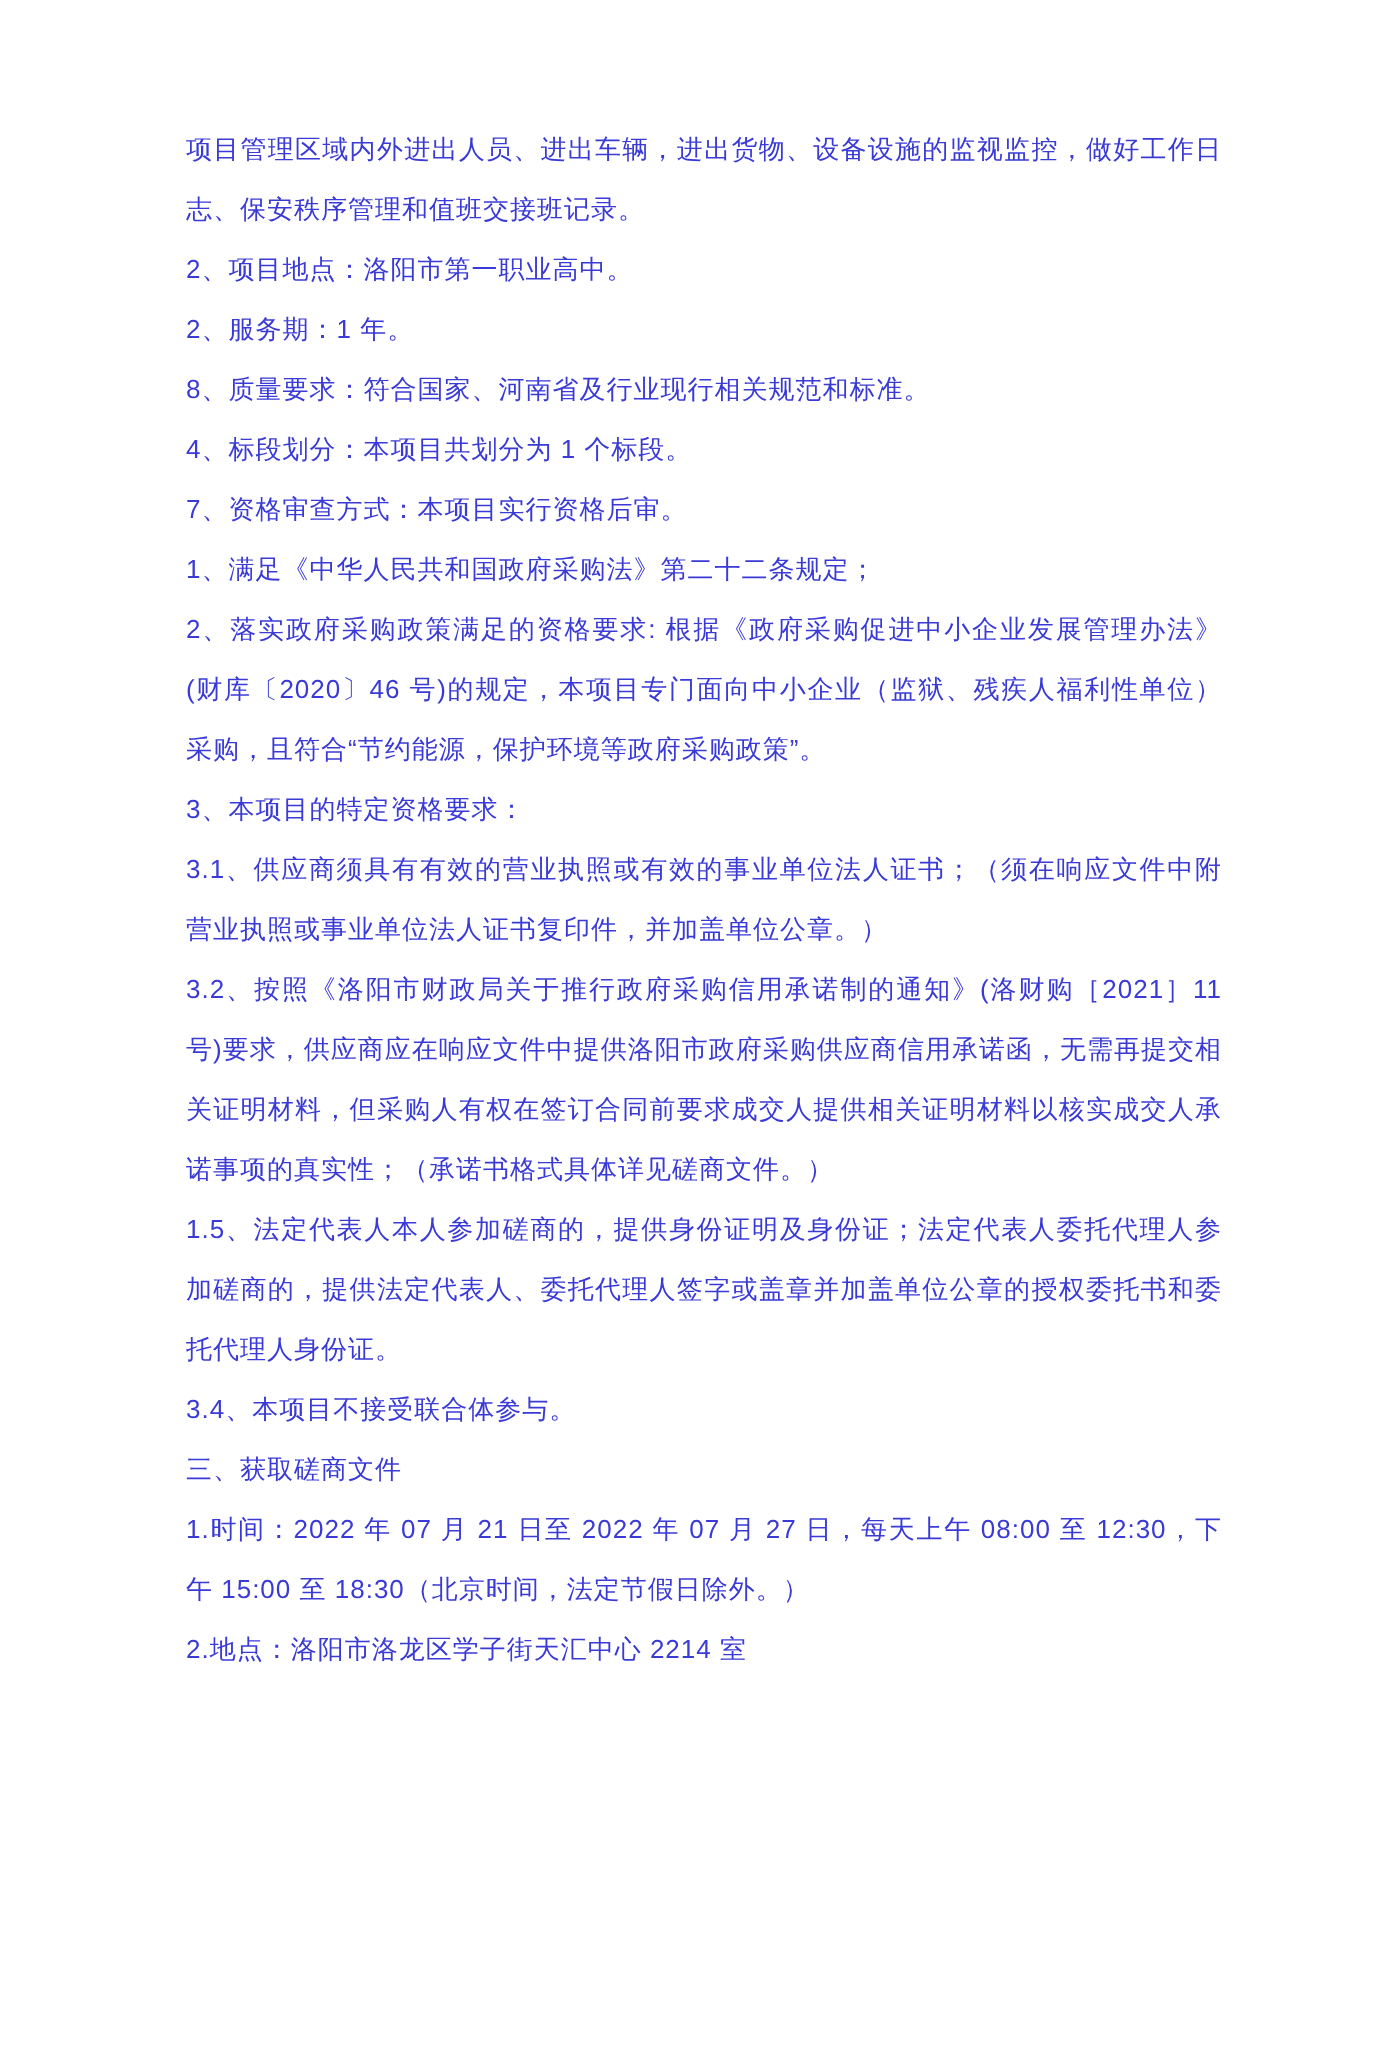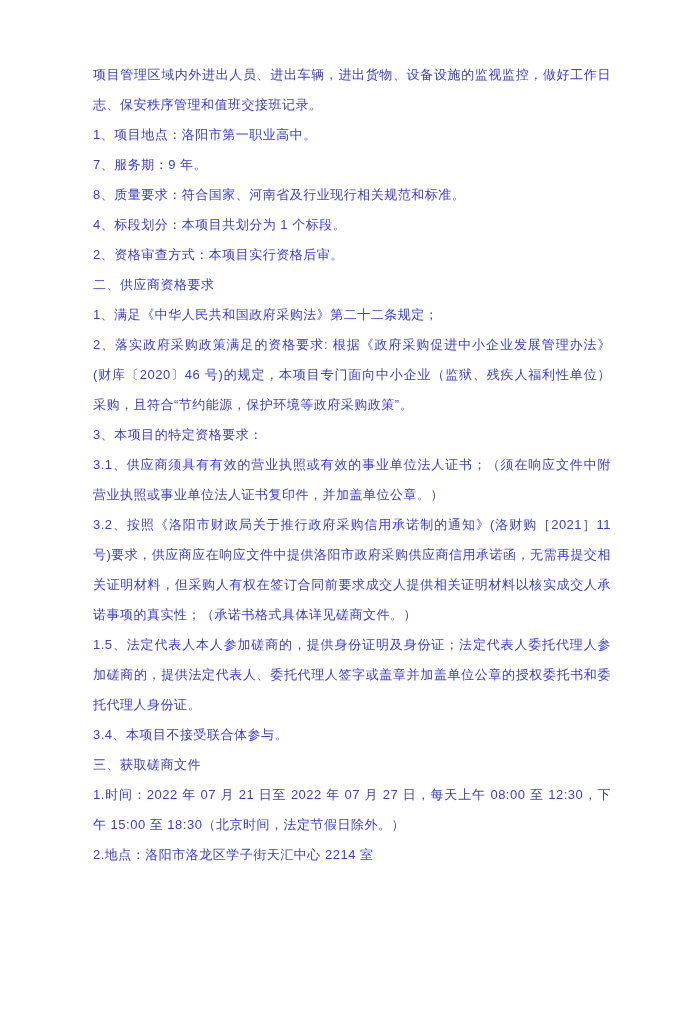--- a/index.html
+++ b/index.html
@@ -32,26 +32,25 @@
       word-break: break-all;
       letter-spacing: 0.5px;
     }
   </style>
 </head>
 <body>
 
 <div class="page">
   <div class="content">
     <p class="para">项目管理区域内外进出人员、进出车辆，进出货物、设备设施的监视监控，做好工作日志、保安秩序管理和值班交接班记录。</p>
-    <p class="para">1、项目地点：洛阳市第一职业高中。</p>
-    <p class="para">7、服务期：9 年。</p>
+    <p class="para">2、项目地点：洛阳市第一职业高中。</p>
+    <p class="para">2、服务期：1 年。</p>
     <p class="para">8、质量要求：符合国家、河南省及行业现行相关规范和标准。</p>
     <p class="para">4、标段划分：本项目共划分为 1 个标段。</p>
-    <p class="para">2、资格审查方式：本项目实行资格后审。</p>
-    <p class="para">二、供应商资格要求</p>
+    <p class="para">7、资格审查方式：本项目实行资格后审。</p>
     <p class="para">1、满足《中华人民共和国政府采购法》第二十二条规定；</p>
     <p class="para">2、落实政府采购政策满足的资格要求: 根据《政府采购促进中小企业发展管理办法》(财库〔2020〕46 号)的规定，本项目专门面向中小企业（监狱、残疾人福利性单位）采购，且符合“节约能源，保护环境等政府采购政策”。</p>
     <p class="para">3、本项目的特定资格要求：</p>
     <p class="para">3.1、供应商须具有有效的营业执照或有效的事业单位法人证书；（须在响应文件中附营业执照或事业单位法人证书复印件，并加盖单位公章。）</p>
     <p class="para">3.2、按照《洛阳市财政局关于推行政府采购信用承诺制的通知》(洛财购［2021］11 号)要求，供应商应在响应文件中提供洛阳市政府采购供应商信用承诺函，无需再提交相关证明材料，但采购人有权在签订合同前要求成交人提供相关证明材料以核实成交人承诺事项的真实性；（承诺书格式具体详见磋商文件。）</p>
     <p class="para">1.5、法定代表人本人参加磋商的，提供身份证明及身份证；法定代表人委托代理人参加磋商的，提供法定代表人、委托代理人签字或盖章并加盖单位公章的授权委托书和委托代理人身份证。</p>
     <p class="para">3.4、本项目不接受联合体参与。</p>
     <p class="para">三、获取磋商文件</p>
     <p class="para">1.时间：2022 年 07 月 21 日至 2022 年 07 月 27 日，每天上午 08:00 至 12:30，下午 15:00 至 18:30（北京时间，法定节假日除外。）</p>
     <p class="para">2.地点：洛阳市洛龙区学子街天汇中心 2214 室</p>

